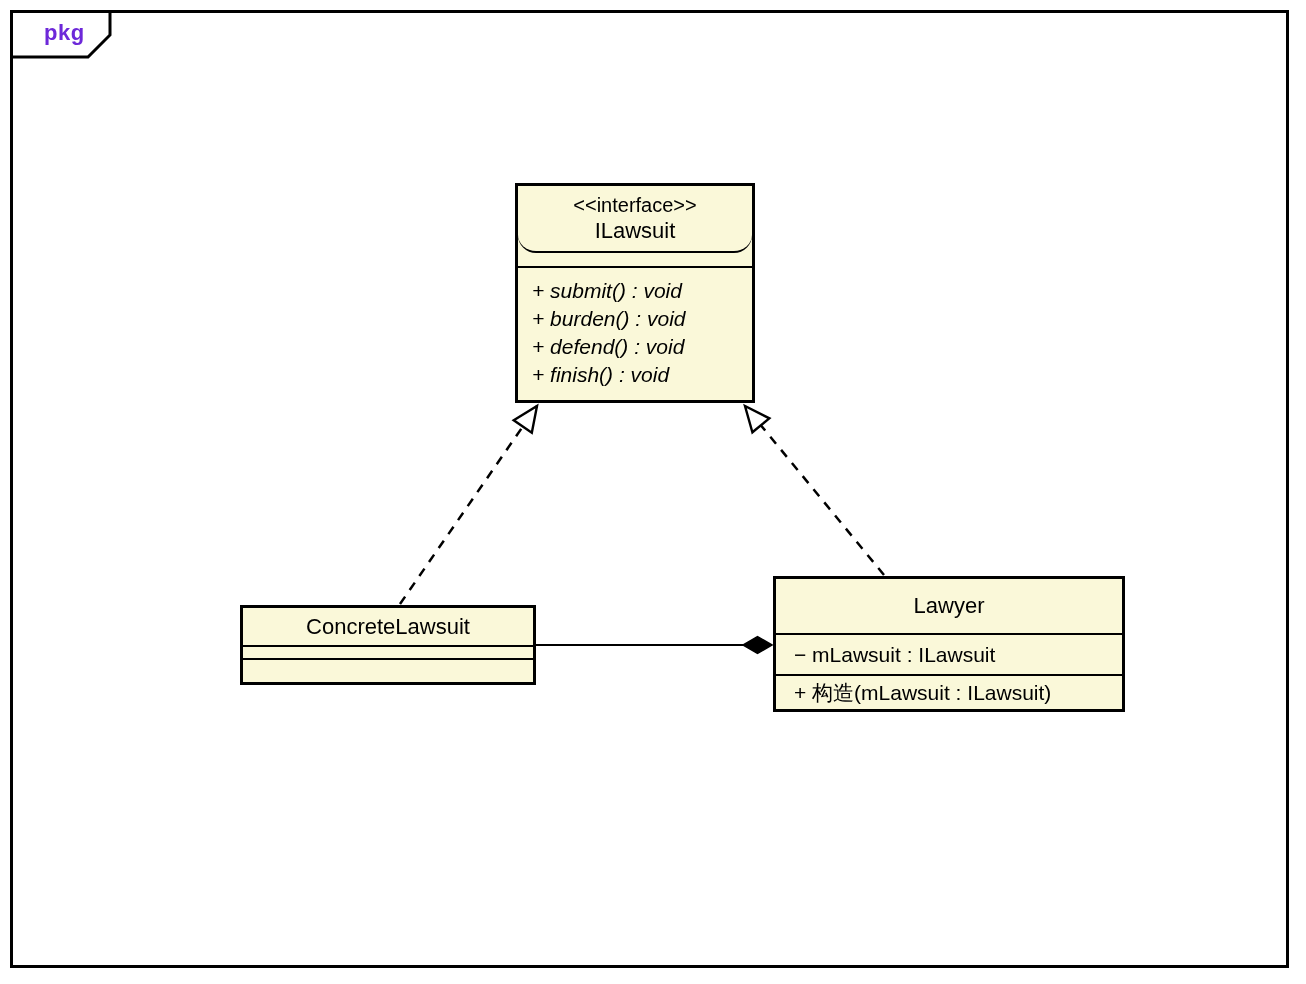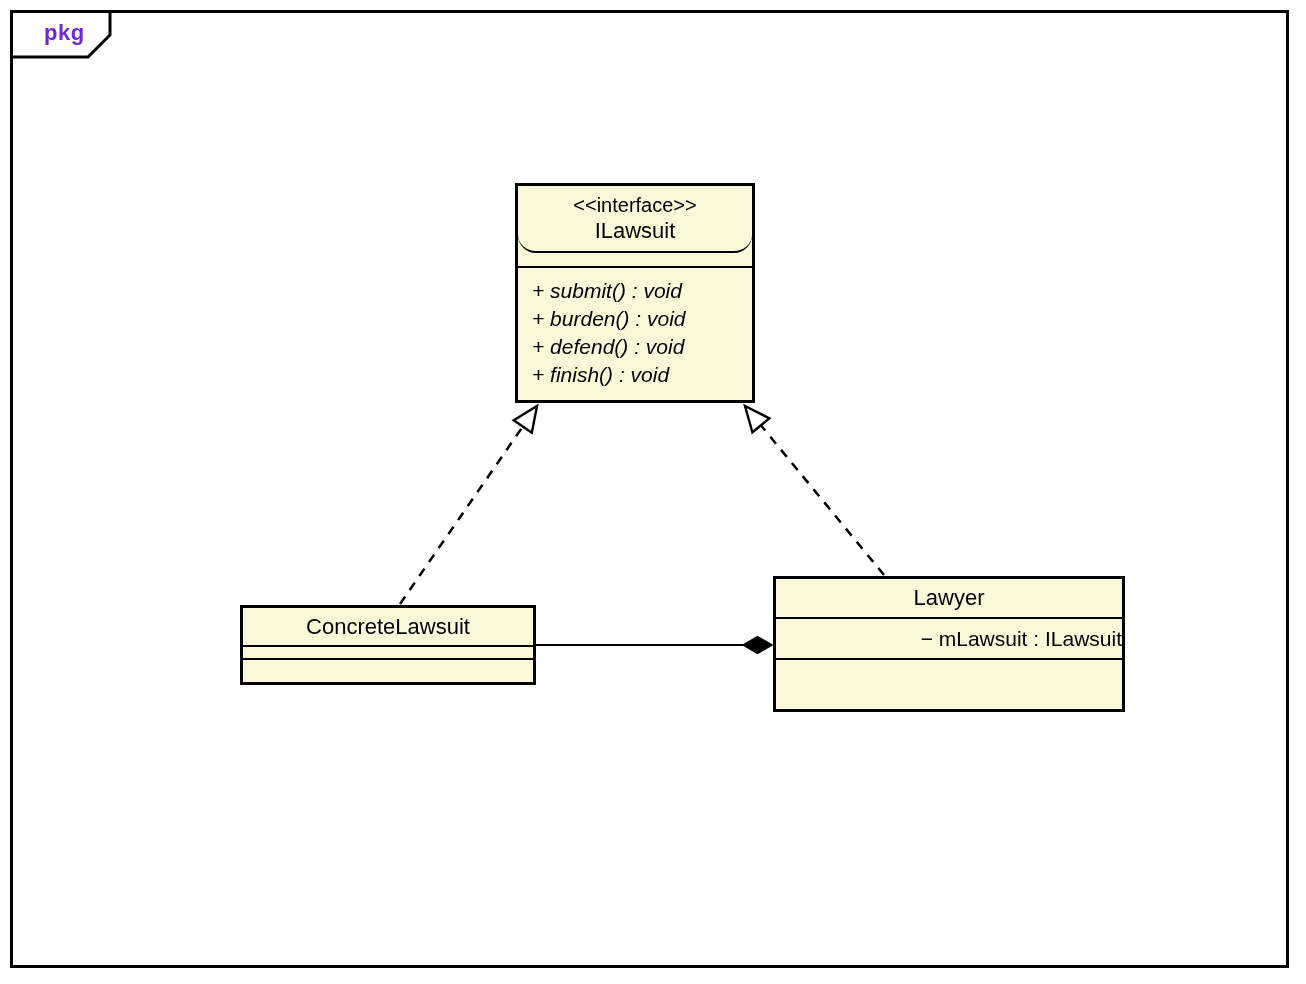--- a/index.html
+++ b/index.html
@@ -112,29 +112,28 @@
   .box-concrete .name-comp { height: 39px; }
   .box-concrete .attrs-comp { height: 13px; }
   .box-concrete .methods-comp { flex: 1; }
   
   .box-lawyer {
     left: 773px;
     top: 576px;
     width: 352px;
     height: 136px;
   }
-  .box-lawyer .name-comp { height: 40px; }
+  .box-lawyer .name-comp { height: 56px; }
   .box-lawyer .attrs-comp {
     height: 41px;
     display: flex;
     align-items: center;
     padding-left: 18px;
     font-size: 21px;
     white-space: nowrap;
-    justify-content: flex-end;
   }
   .box-lawyer .methods-comp {
     flex: 1;
     display: flex;
     align-items: center;
     padding-left: 18px;
     font-size: 21px;
     white-space: nowrap;
   }
 </style>
@@ -190,15 +189,18 @@
     <div class="comp methods-comp"></div>
   </div>
 
   <div class="uml-box box-lawyer">
     <div class="comp sep name-comp">
       <div class="box-name">Lawyer</div>
     </div>
     <div class="comp sep attrs-comp">
       <span>− mLawsuit : ILawsuit</span>
     </div>
+    <div class="comp methods-comp">
+      <span>+ 构造(mLawsuit : ILawsuit)</span>
+    </div>
   </div>
 
 </div>
 
 </body></html>

